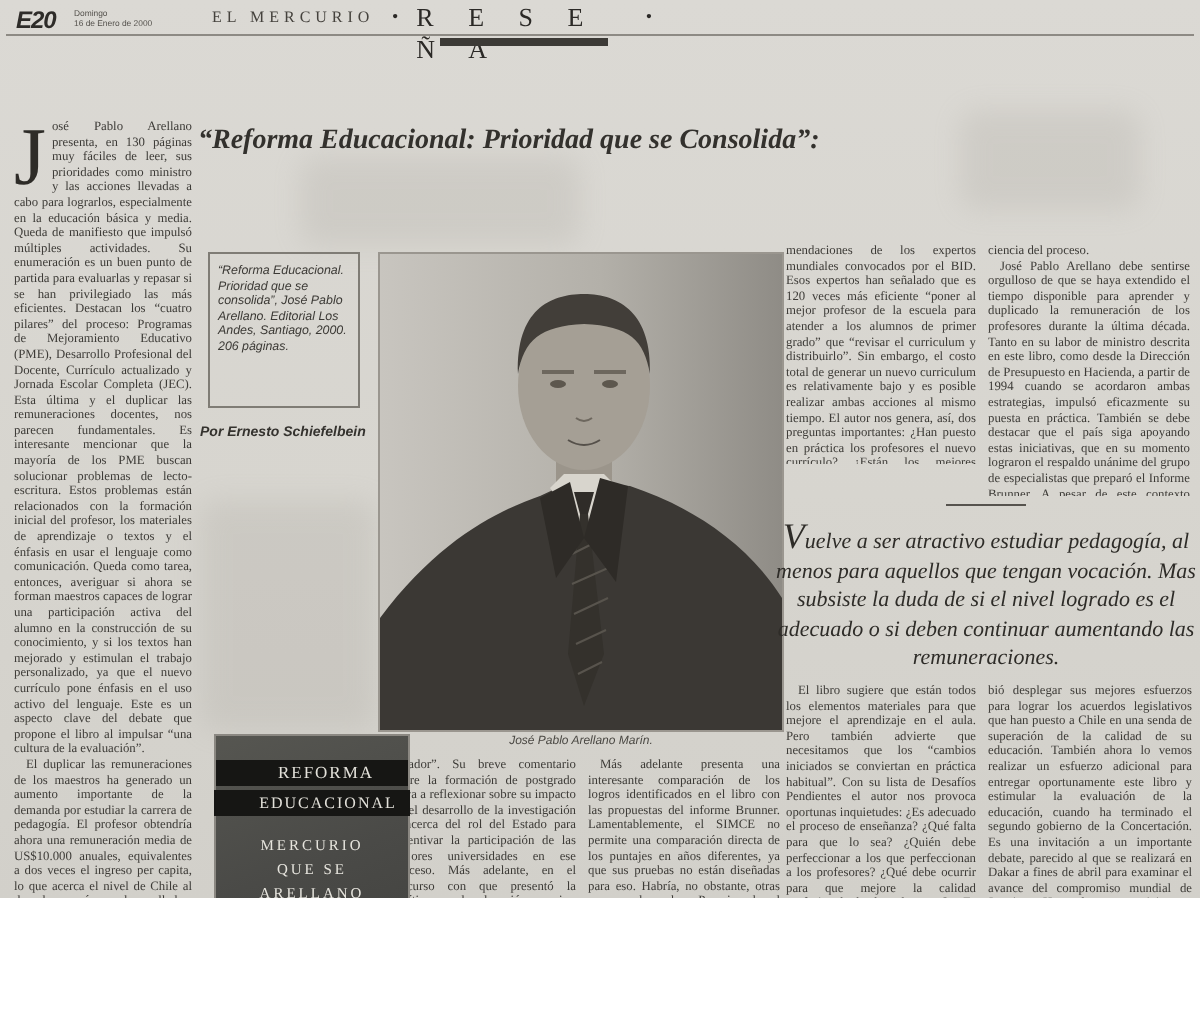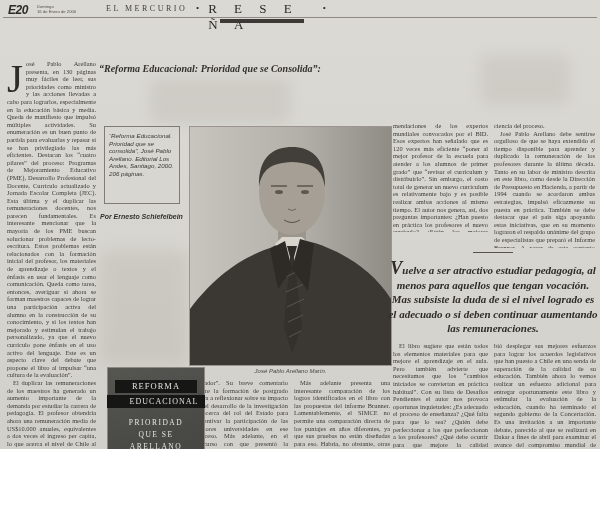--- a/index.html
+++ b/index.html
@@ -21,49 +21,49 @@
   .hairline{position:absolute;left:3px;right:3px;top:17px;height:1px;background:#8d8a84;}
   .sectionbar{position:absolute;left:220px;top:19px;width:84px;height:4px;background:#3c3a36;}
 
   
   .col{position:absolute;font-size:6.4px;line-height:7.6px;text-align:justify;overflow:hidden;}
   .col p{margin:0;}
   .col p.ind{text-indent:6px;}
   .dropcap{float:left;font-size:41px;line-height:33px;padding:2px 3px 0 0;color:#2e2c28;font-style:normal;}
 
   .kicker{position:absolute;left:99px;top:63px;width:340px;font-style:italic;
-    font-weight:bold;font-size:10px;color:#33312d;}
+    font-weight:bold;font-size:14px;color:#33312d;}
   .headline{position:absolute;left:96px;top:74px;width:400px;font-style:italic;
     font-size:39px;line-height:42px;color:#24221e;white-space:nowrap;}
 
   .bookbox{position:absolute;left:104px;top:126px;width:76px;height:78px;
     border:1px solid #7f7c75;box-sizing:border-box;padding:5px 4px;
     font-family:"Liberation Sans",sans-serif;font-style:italic;
     font-size:6.2px;line-height:7.6px;color:#3b3935;}
   .byline{position:absolute;left:100px;top:213px;width:92px;
     font-family:"Liberation Sans",sans-serif;font-style:italic;font-weight:bold;
     font-size:7px;color:#34322e;}
 
   .photo{position:absolute;left:190px;top:127px;width:201px;height:238px;
     outline:1px solid #9a968f;}
   .caption{position:absolute;left:190px;top:368px;width:201px;text-align:center;
     font-family:"Liberation Sans",sans-serif;font-style:italic;font-size:6px;color:#4a4843;}
 
   .pullquote{position:absolute;left:388px;top:252px;width:210px;text-align:center;}
   .pq-rule{width:40px;height:1px;background:#56534e;margin:0 auto 8px;}
-  .pq-text{font-style:italic;font-size:11px;line-height:14.5px;color:#2e2c28;font-weight:bold;}
+  .pq-text{font-style:italic;font-size:11px;line-height:14.5px;color:#2e2c28;}
   .pq-text::first-letter{font-size:18px;}
 
   
   .cover{position:absolute;left:108px;top:368px;width:96px;height:145px;
     background:linear-gradient(160deg,#565651 0%,#4a4a47 45%,#3f3f3c 100%);
     box-shadow:0 0 0 1px #8b8882;display:flex;flex-direction:column;align-items:center;}
   .cvbar{width:82px;background:#161614;color:#e3e1da;text-align:center;
     font-size:8.5px;line-height:13px;letter-spacing:1px;}
-  .cvbar.b1{margin-top:12px;}
+  .cvbar.b1{margin-top:12px;padding-left:14px;}
   .cvbar.b2{margin-top:2px;font-size:8px;padding-left:16px;}
   .cvmid{color:#e7e5de;text-align:center;letter-spacing:1.5px;margin-top:9px;
     font-size:7.5px;line-height:12px;}
   .cvauthor{margin-top:8px;width:82px;background:#1d1d1b;color:#d8d6cf;text-align:center;
     font-size:3.6px;line-height:7px;letter-spacing:.5px;}
   .cvlogo{margin-top:12px;width:18px;height:15px;background:#2b2b29;
     display:flex;align-items:flex-end;justify-content:center;}
   .cvlogo .tri{width:0;height:0;border-left:6px solid transparent;
     border-right:6px solid transparent;border-bottom:9px solid #d2d0c9;margin-bottom:2px;}
 </style>
@@ -158,21 +158,21 @@
     <p class="ind">El libro sugiere que están todos los elementos materiales para que mejore el aprendizaje en el aula. Pero también advierte que necesitamos que los “cambios iniciados se conviertan en práctica habitual”. Con su lista de Desafíos Pendientes el autor nos provoca oportunas inquietudes: ¿Es adecuado el proceso de enseñanza? ¿Qué falta para que lo sea? ¿Quién debe perfeccionar a los que perfeccionan a los profesores? ¿Qué debe ocurrir para que mejore la calidad profesional de los docentes? ¿Es posible lograr estrategias más eficientes? Los antecedentes disponibles permiten estimar que la educación básica habría mejorado en un 20 por ciento y la educación media en un 10 por ciento, mientras que los recursos para la educación han aumentado un 200 por ciento. Es posible que este esfuerzo financiero genere aumentos adicionales en los años venideros, pero es pertinente verificar la efi-</p>
   </div>
   <div class="col" style="left:494px;top:342px;width:102px;height:168px;">
     <p><span>bió desplegar sus mejores esfuerzos para lograr los acuerdos legislativos que han puesto a Chile en una senda de superación de la calidad de su educación. También ahora lo vemos realizar un esfuerzo adicional para entregar oportunamente este libro y estimular la evaluación de la educación, cuando ha terminado el segundo gobierno de la Concertación. Es una invitación a un importante debate, parecido al que se realizará en Dakar a fines de abril para examinar el avance del compromiso mundial de Jomtien. Hay algunos participantes preparados para intercambiar opiniones fundamentadas. Junto con este libro, circulan otras reflexiones sobre la forma de desarrollar la educación nacional. Al vincular puntos de vista diferentes podríamos alcanzar, pronto, un nuevo consenso nacional que garantizaría el mejor desarrollo de la educación.</span> </p>
   </div>
 
   <div class="cover">
     <div class="cvbar b1">REFORMA</div>
     <div class="cvbar b2">EDUCACIONAL</div>
     <div class="cvmid">
-      <div>PRIORIDAD</div>
+      <div>MERCURIO</div>
       <div>QUE SE</div>
       <div>ARELLANO</div>
     </div>
     <div class="cvauthor">JOSÉ PABLO ARELLANO MARÍN</div>
     <div class="cvlogo">
         <div class="tri"></div>
       </div>
   </div>
 
 </div>

